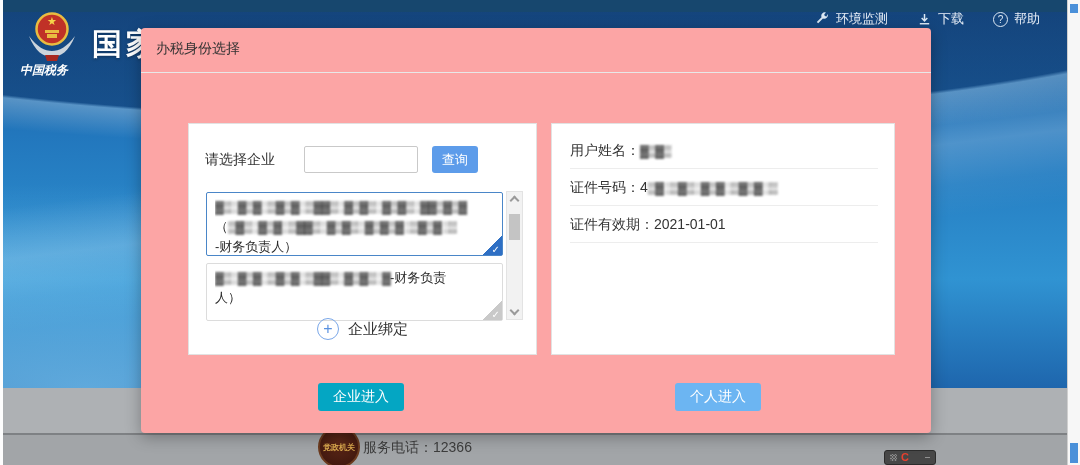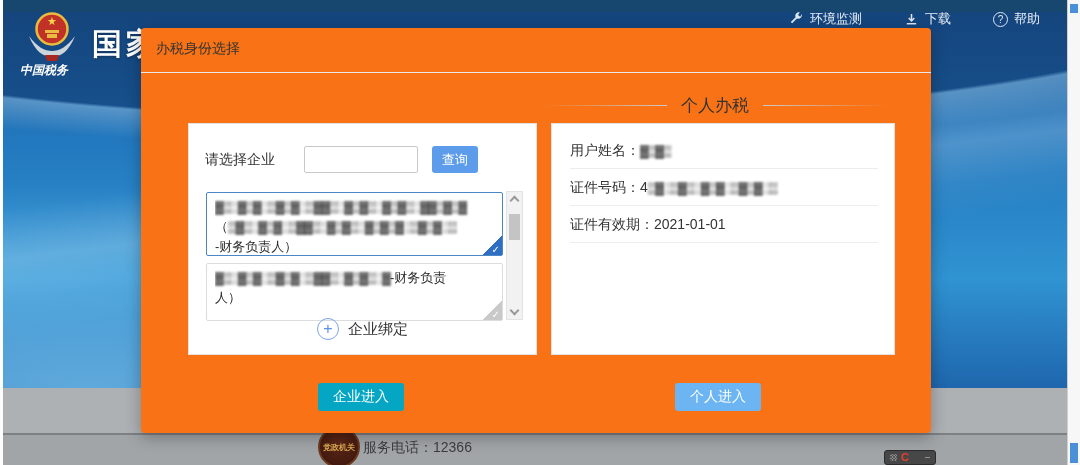--- a/index.html
+++ b/index.html
@@ -19,33 +19,33 @@
   
   .band1{position:absolute;left:0;top:388px;width:1080px;height:45px;background:#aeb1b4;}
   .band2{position:absolute;left:0;top:433px;width:1080px;height:32px;background:#a2a5a8;border-top:2px solid #7e8184;}
 
   
   .logo{position:absolute;left:24px;top:8px;z-index:5;}
   .logo-caption{position:absolute;left:20px;top:62px;width:64px;text-align:left;color:#ffffff;
     font-size:12px;font-weight:bold;font-style:italic;z-index:5;}
   .brand{position:absolute;left:92px;top:24px;font-size:30px;font-weight:bold;color:#ffffff;
     letter-spacing:4px;text-shadow:0 1px 3px rgba(0,0,0,.35);z-index:5;}
-  .topnav{position:absolute;right:40px;top:10px;display:flex;gap:42px;align-items:center;
+  .topnav{position:absolute;right:40px;top:10px;display:flex;gap:29px;align-items:center;
     color:#e8eff7;font-size:13px;z-index:6;}
   .topnav .nav-item{display:flex;align-items:center;gap:6px;cursor:pointer;}
   .help-circle{display:inline-flex;width:15px;height:15px;border:1.5px solid #dce8f4;border-radius:50%;
     align-items:center;justify-content:center;font-size:10px;color:#dce8f4;}
 
   
   .psb{position:absolute;right:0;top:0;width:13px;height:465px;background:#f7f7f7;border-left:1px solid #cfcfcf;z-index:50;}
   .psb-top{position:absolute;left:2px;top:4px;width:8px;height:9px;background:#4a90d9;}
   .psb-thumb{position:absolute;left:2px;top:443px;width:8px;height:20px;background:#4a90d9;}
 
   
-  .modal{position:absolute;left:141px;top:28px;width:790px;height:405px;background:#f97316;
+  .modal{position:absolute;left:141px;top:28px;width:790px;height:405px;background:#fca5a5;
     border-radius:4px;box-shadow:0 4px 16px rgba(0,0,0,.30);z-index:10;}
   .modal-title{position:absolute;left:15px;top:12px;font-size:14px;color:#333;}
   .modal-divider{position:absolute;left:0;top:44px;width:100%;border-top:1px solid #e8e8e8;}
 
   .sec{position:absolute;top:66px;display:flex;align-items:center;gap:14px;font-size:17px;color:#333;}
   .sec::before,.sec::after{content:"";flex:1;height:1px;}
   .sec::before{background:linear-gradient(90deg,rgba(200,200,200,0),#c9c9c9);}
   .sec::after{background:linear-gradient(90deg,#c9c9c9,rgba(200,200,200,0));}
   .sec-ent{left:47px;width:349px;}
   .sec-per{left:402px;width:344px;}
@@ -154,21 +154,20 @@
 
   <div class="psb">
     <div class="psb-top"></div>
     <div class="psb-thumb"></div>
   </div>
 
   <div class="modal">
     <div class="modal-title">办税身份选择</div>
     <div class="modal-divider"></div>
 
-    <div class="sec sec-per">个人办税</div>
 
     <div class="panel panel-ent">
       <div class="sel-label">请选择企业</div>
       <input class="ent-input" type="text" value="" style="">
       <button class="btn-query">查询</button>
 
       <div class="listbox">
         <div class="litem litem1">
           <div class="ln"><span class="cens">▓▒░▓▒▓░▒▓▒▓░▒▓▓▒░▓▒▓▒░▓▒▓▒░▓▓▒▓▒▓</span></div>
           <div class="ln"><span>（</span><span class="cens">▒▓▒░▓▒▓░▒▓▓▒░▓▒▓▒░▓▒▓▒▓░▒▓▒▓░▒</span></div>

